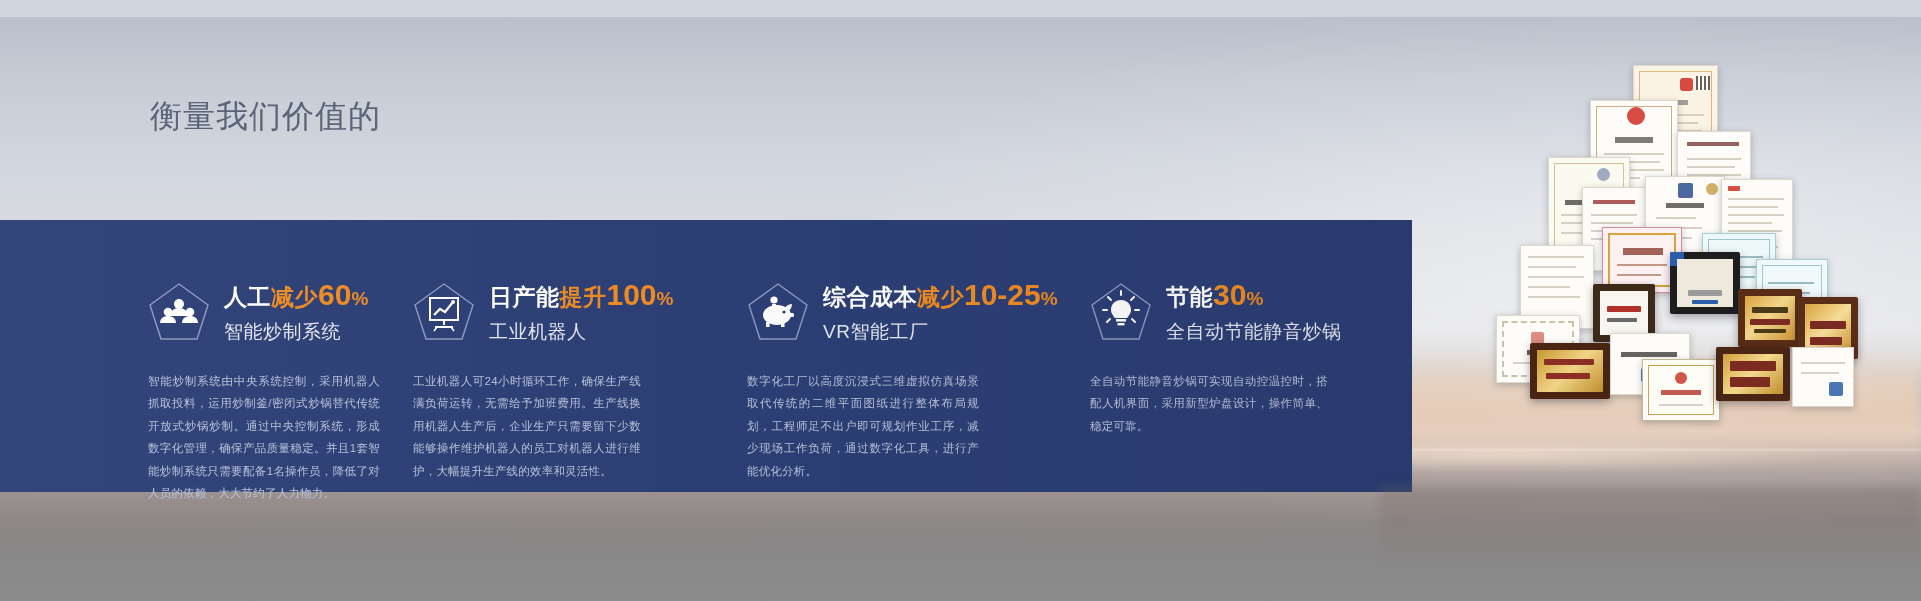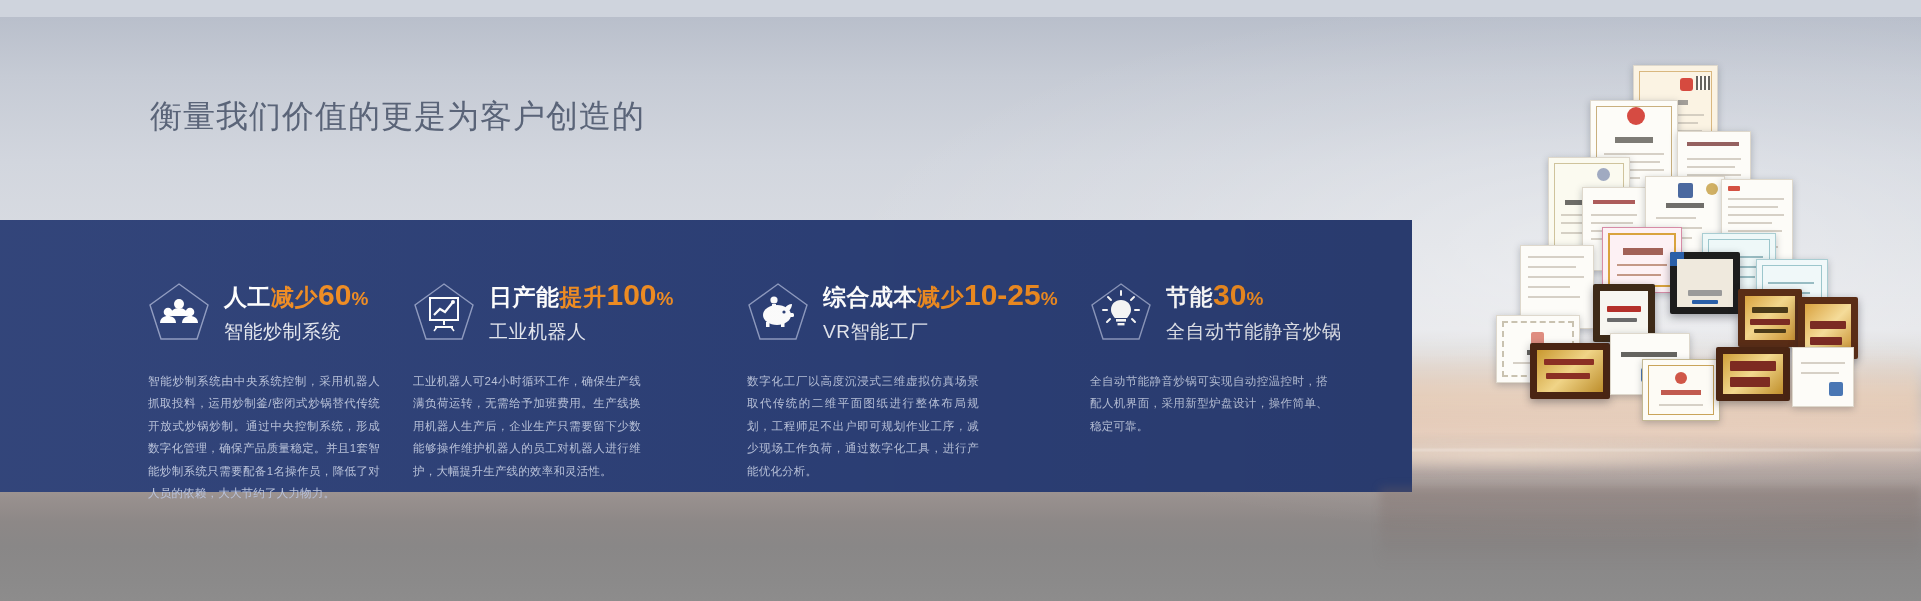--- a/index.html
+++ b/index.html
@@ -143,21 +143,20 @@
 <div id="stage">
 
   <div class="bg-sky"></div>
   <div class="bg-haze"></div>
   <div class="bg-sun"></div>
   <div class="bg-water-glow"></div>
   <div class="bg-water-line"></div>
 
   <div class="headline">
     <span class="hl-soft">衡量我们价值的</span>
-    <span class="hl-soft">更是为客户创造的</span>
   </div>
 
   <div class="panel"></div>
   <div class="panel-lower"></div>
 
   <div class="cards">
 
     <div class="card card-1">
       <div class="card-head">
         <div class="icon-pent">

